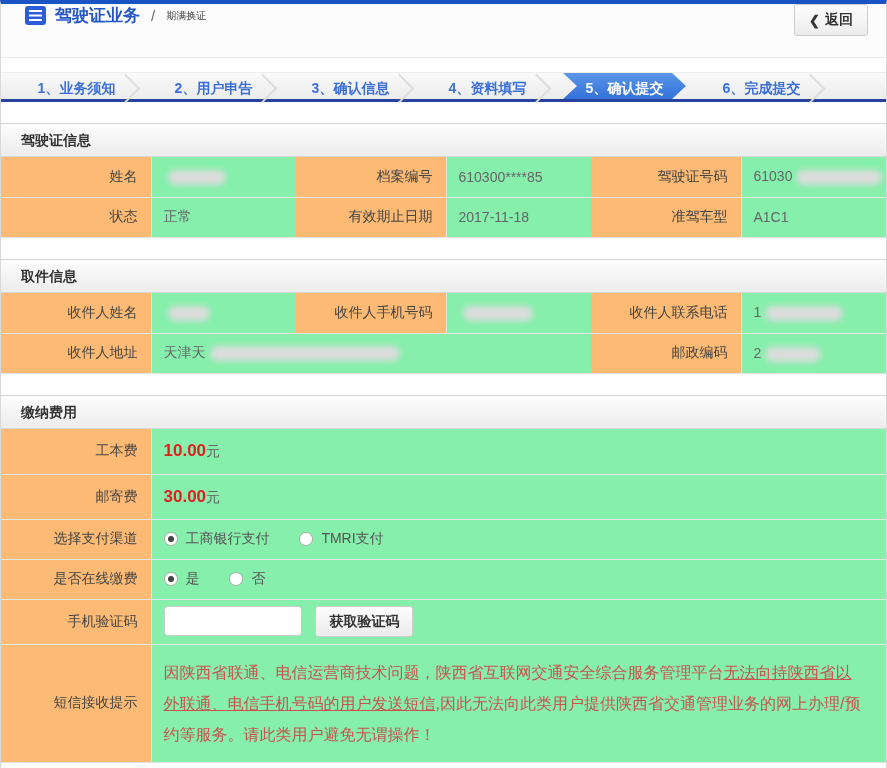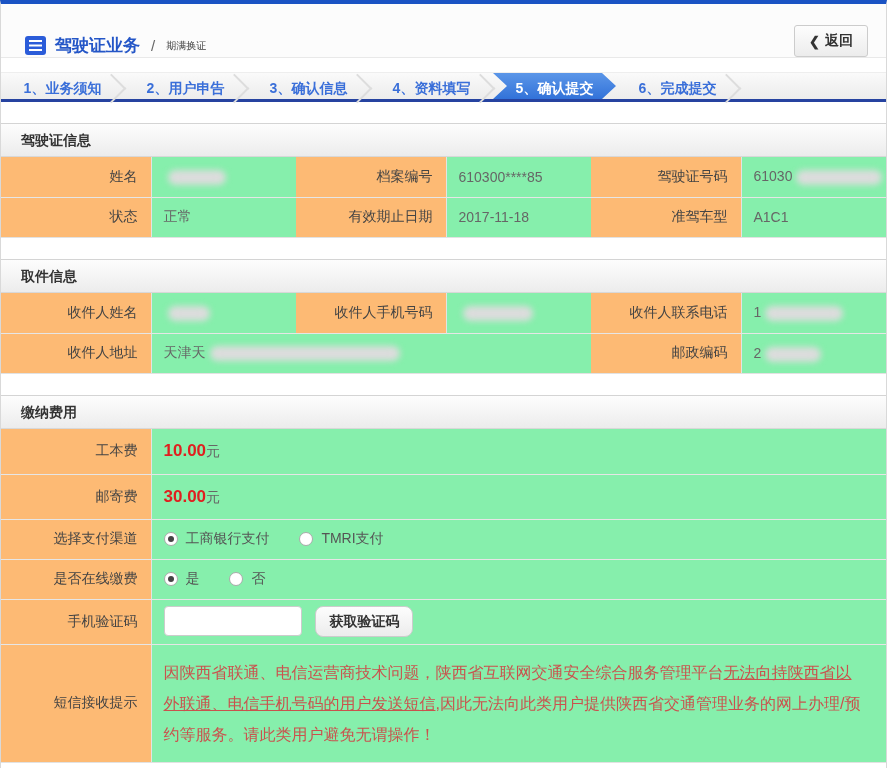--- a/index.html
+++ b/index.html
@@ -1,34 +1,34 @@
 <!DOCTYPE html>
 <html><head>
 <meta charset="utf-8">
 <style>
   * { margin:0; padding:0; box-sizing:border-box; }
   html,body { background:#ffffff; }
   body { font-family:"Liberation Sans","DejaVu Sans",sans-serif; width:887px; }
   .page { width:887px; min-height:768px; border:1px solid #d9d9d9; border-top:4px solid #1a53c4; background:#fff; }
 
   
-  .hdr { height:54px; display:flex; align-items:flex-end; justify-content:space-between; padding:0 18px 0 24px; background:#fcfcfc; border-bottom:1px solid #e9e9e9; }
+  .hdr { height:54px; display:flex; align-items:flex-start; justify-content:space-between; padding:0 18px 0 24px; background:#fcfcfc; border-bottom:1px solid #e9e9e9; }
   .hdr-left { display:flex; align-items:center; gap:9px; }
   .hdr-icon { width:21px; height:19px; background:#2b5cd9; border-radius:3px; position:relative; flex:0 0 auto; }
   .hdr-icon::before { content:""; position:absolute; left:4px; right:4px; top:4px; height:2px; background:#fff; box-shadow:0 4.5px 0 #fff, 0 9px 0 #fff; }
   .crumb-main { color:#2456c7; font-size:17px; font-weight:bold; }
   .crumb-sep { color:#666; font-size:15px; margin:0 2px; }
   .crumb-cur { color:#444; font-size:10px; }
   .btn-back { display:inline-flex; align-items:center; gap:5px; height:32px; padding:0 14px; background:linear-gradient(#fdfdfd,#ececec); border:1px solid #ccc; border-radius:3px; font-size:14px; font-weight:bold; color:#333; cursor:pointer; }
   .btn-back .chev { font-size:13px; font-weight:bold; color:#333; }
 
   
   .steps-wrap { margin-top:14px; }
   .steps { height:30px; background:linear-gradient(#fafafa,#ececec); border-top:1px solid #eee; border-bottom:3px solid #2643a0; display:flex; position:relative; }
-  .step { position:relative; width:123px; line-height:30px; text-align:center; font-size:14px; font-weight:bold; color:#3a6fd9; cursor:pointer; }
+  .step { position:relative; width:123px; line-height:30px; text-align:center; font-size:14px; font-weight:bold; color:#3a6fd9; cursor:pointer;margin-left:14px; }
   .step:not(.active)::after { content:""; position:absolute; right:2px; top:5px; width:19px; height:19px; border-top:2px solid #ddd; border-right:2px solid #ddd; transform:rotate(45deg); pointer-events:none; }
   .step.active { background:linear-gradient(#5b96e8,#3272d9); color:#fff; z-index:2;
     clip-path:polygon(0 0, calc(100% - 14px) 0, 100% 50%, calc(100% - 14px) 100%, 0 100%, 14px 50%); }
 
   
   .section { margin-top:21px; border-top:1px solid #d4d4d4; border-bottom:1px solid #e2e2e2; }
   .sec-title { height:33px; line-height:32px; padding-left:20px; background:linear-gradient(#fdfdfd,#ececec); border-bottom:1px solid #d8d8d8; font-size:14px; font-weight:bold; color:#333; }
   table.grid { width:100%; border-collapse:collapse; table-layout:fixed; }
   .grid td { border-bottom:1px solid #e6e6e6; font-size:14px; height:40px; vertical-align:middle; }
   .grid tr:last-child td { border-bottom:none; }
@@ -39,21 +39,21 @@
   
   .fee-amt { color:#e01f1f; font-weight:bold; font-size:17px; }
   .fee-unit { color:#666; font-size:14px; }
   .pay-row td { height:45px; }
   .radio-row td { height:40px; }
   .radio { display:inline-flex; align-items:center; gap:8px; margin-right:26px; cursor:pointer; }
   .rdot { width:14px; height:14px; border:1px solid #aaa; border-radius:50%; background:#fff; position:relative; flex:0 0 auto; }
   .rdot.sel::after { content:""; position:absolute; left:3px; top:3px; width:6px; height:6px; border-radius:50%; background:#444; }
   .radio .rlabel { color:#555; font-size:14px; }
   .sms-input { width:138px; height:30px; border:1px solid #ccc; border-radius:4px; padding:0 8px; font-size:14px; color:#333; margin-right:10px; }
-  .btn-code { height:31px; padding:0 13px; background:linear-gradient(#fdfdfd,#ececec); border:1px solid #ccc; border-radius:8px; font-size:14px; font-weight:bold; color:#333; cursor:pointer; }
+  .btn-code { height:31px; padding:0 13px; background:linear-gradient(#fdfdfd,#ececec); border:1px solid #ccc; border-radius:3px; font-size:14px; font-weight:bold; color:#333; cursor:pointer; }
   .notice-cell { padding:12px 24px 12px 12px !important; height:auto !important; }
   .notice { color:#c9534e; font-size:16px; line-height:1.95; }
   .notice .u { text-decoration:underline; }
 
   
   .footer { display:flex; justify-content:flex-end; gap:10px; padding:20px 22px 16px 0; }
   .btn-blue { height:34px; padding:0 17px; background:#4a90e2; border:1px solid #3f83d6; border-radius:3px; color:#fff; font-size:14px; font-weight:bold; cursor:pointer;font-family:Liberation Mono, monospace; }
 </style>
 </head>
 <body>

